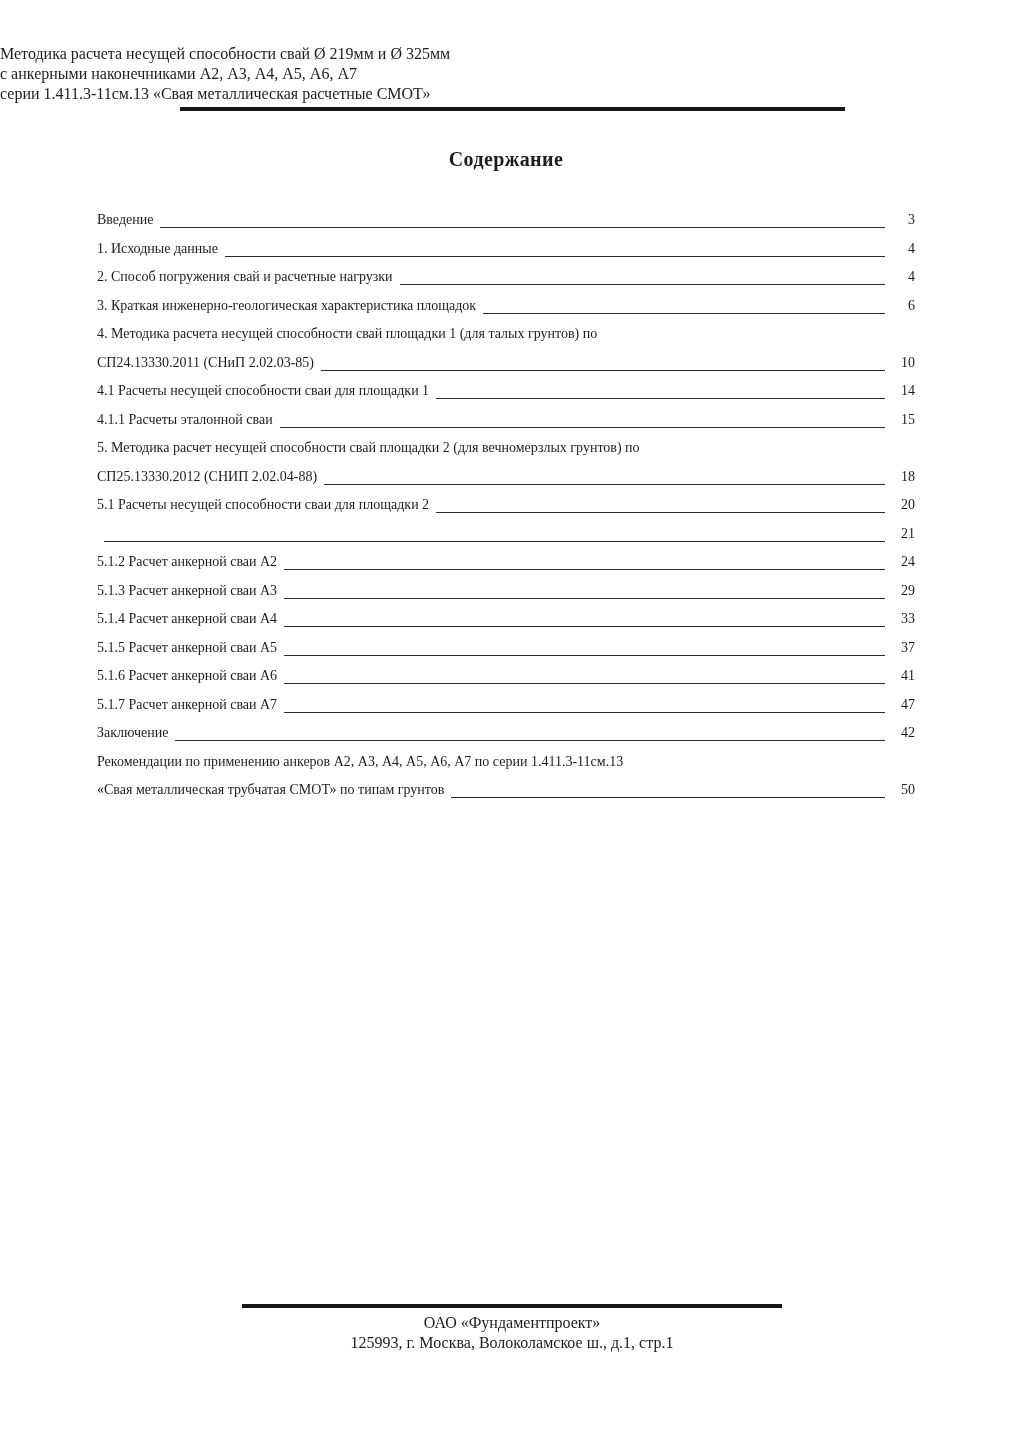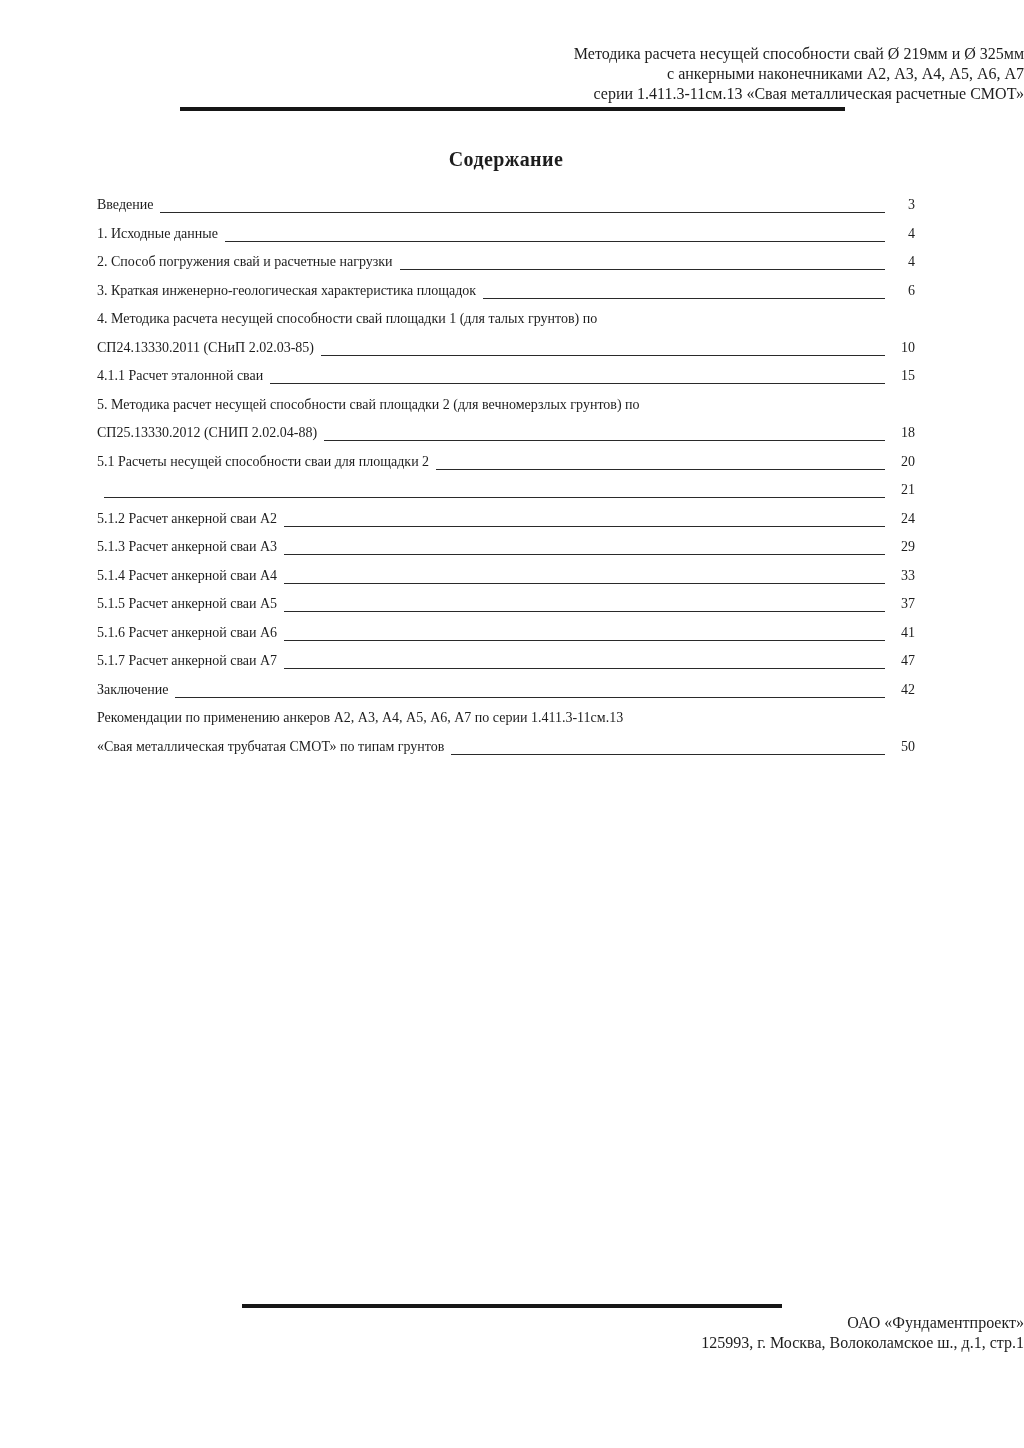--- a/index.html
+++ b/index.html
@@ -16,40 +16,40 @@
     background: var(--paper);
     position: relative;
     font-family: "Liberation Serif", "DejaVu Serif", serif;
     color: var(--ink);
     overflow: hidden;
   }
   .doc-header {
     position: absolute;
     top: 44px; left: 0;
     width: 100%;
-    text-align: right;
+    text-align: left;
     font-size: 16px;
     line-height: 20px;
   }
   .header-rule {
     position: absolute;
     left: 180px; top: 107px;
     width: 665px; height: 4px;
     background: var(--rule);
   }
   .toc {
     position: absolute;
     left: 97px; top: 148px;
     width: 818px;
   }
   .toc-title {
     font-size: 20px;
     font-weight: bold;
     text-align: center;
-    margin: 0 0 20px 0;
+    margin: 0 0 35px 0;
     letter-spacing: 0.4px;
   }
   .toc-row {
     display: flex;
     align-items: baseline;
     font-size: 14px;
     line-height: 28.5px;
     white-space: nowrap;
   }
   .toc-text { flex: 0 0 auto; }
@@ -71,21 +71,21 @@
   .footer-rule {
     position: absolute;
     left: 242px; top: 1304px;
     width: 540px; height: 4px;
     background: var(--rule);
   }
   .doc-footer {
     position: absolute;
     top: 1313px; left: 0;
     width: 100%;
-    text-align: right;
+    text-align: center;
     font-size: 16px;
     line-height: 20px;
   }
 </style>
 </head>
 <body>
 
 <div class="page">
 
   <header class="doc-header">
@@ -127,23 +127,28 @@
       <span class="toc-text">4. Методика расчета несущей способности свай площадки 1 (для талых грунтов) по</span>
 
     </div>
 
     <div class="toc-row">
       <span class="toc-text">СП24.13330.2011 (СНиП 2.02.03-85)</span>
       <span class="toc-leader"></span>
       <span class="toc-page">10</span>
     </div>
 
-
-    <div class="toc-row">
-      <span class="toc-text">4.1.1 Расчет эталонной сваи</span>
+    <div class="toc-row">
+      <span class="toc-text">4.1 Расчеты несущей способности сваи для площадки 1</span>
+      <span class="toc-leader"></span>
+      <span class="toc-page">14</span>
+    </div>
+
+    <div class="toc-row">
+      <span class="toc-text">4.1.1 Расчеты эталонной сваи</span>
       <span class="toc-leader"></span>
       <span class="toc-page">15</span>
     </div>
 
     <div class="toc-row">
       <span class="toc-text">5. Методика расчет несущей способности свай площадки 2 (для вечномерзлых грунтов) по</span>
 
     </div>
 
     <div class="toc-row">

